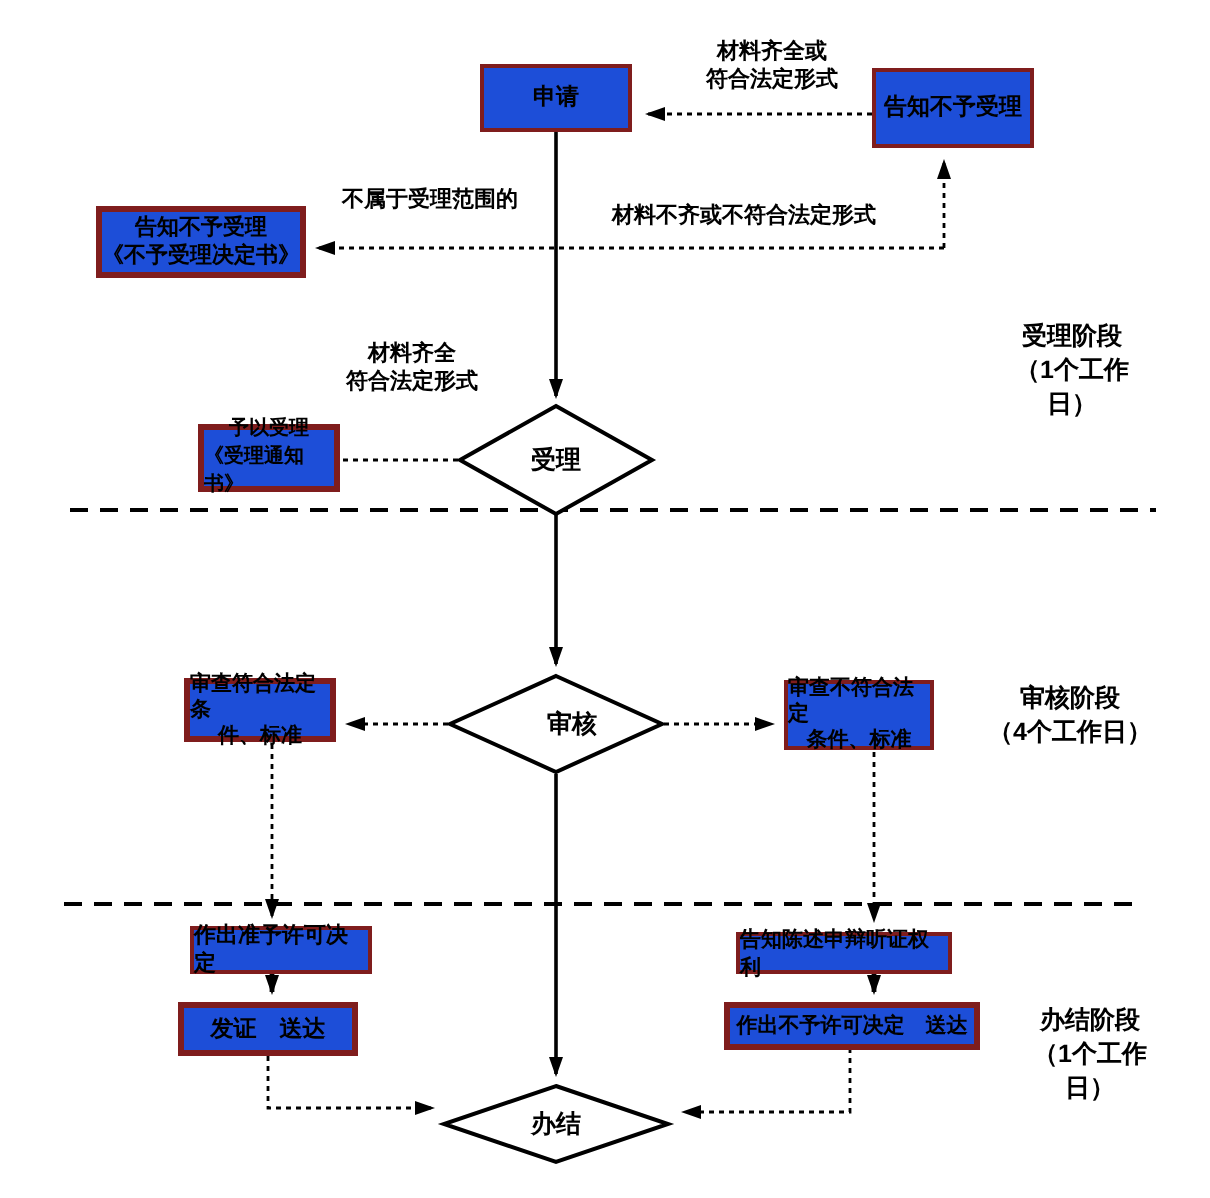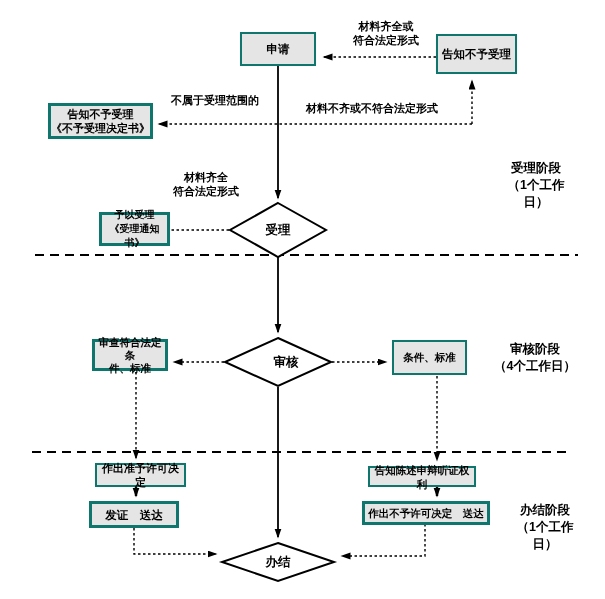--- a/index.html
+++ b/index.html
@@ -8,27 +8,27 @@
   .canvas {
     position: relative;
     width: 605px;
     height: 599px;
     background: #ffffff;
     overflow: hidden;
   }
   .layer { position: absolute; left: 0; top: 0; }
   .box {
     position: absolute;
-    background: #e5e5e5;
-    border: 2px solid #0f766e;
+    background: #1d4ed8;
+    border: 2px solid #7f1d1d;
     display: flex;
     flex-direction: column;
     align-items: center;
     justify-content: center;
-    text-align: center;
+    text-align: left;
     font-weight: bold;
     font-size: 11.5px;
     line-height: 14px;
     z-index: 3;
   }
   .box.thick { border-width: 3px; }
   .dtext {
     position: absolute;
     display: flex;
     align-items: center;
@@ -116,20 +116,21 @@
     <span>予以受理</span>
     <span>《受理通知书》</span>
   </div>
 
   <div class="box thick" style="left:92px; top:339px; width:76px; height:32px; font-size:10.5px; line-height:13px;">
     <span>审查符合法定条</span>
     <span>件、标准</span>
   </div>
 
   <div class="box" style="left:392px; top:340px; width:75px; height:35px; font-size:10.5px; line-height:13px;">
+    <span>审查不符合法定</span>
     <span>条件、标准</span>
   </div>
 
   <div class="box" style="left:95px; top:463px; width:91px; height:24px; font-size:11px;">
     <span>作出准予许可决定</span>
   </div>
 
   <div class="box thick" style="left:89px; top:501px; width:90px; height:27px;">
     <span>发证　送达</span>
   </div>

